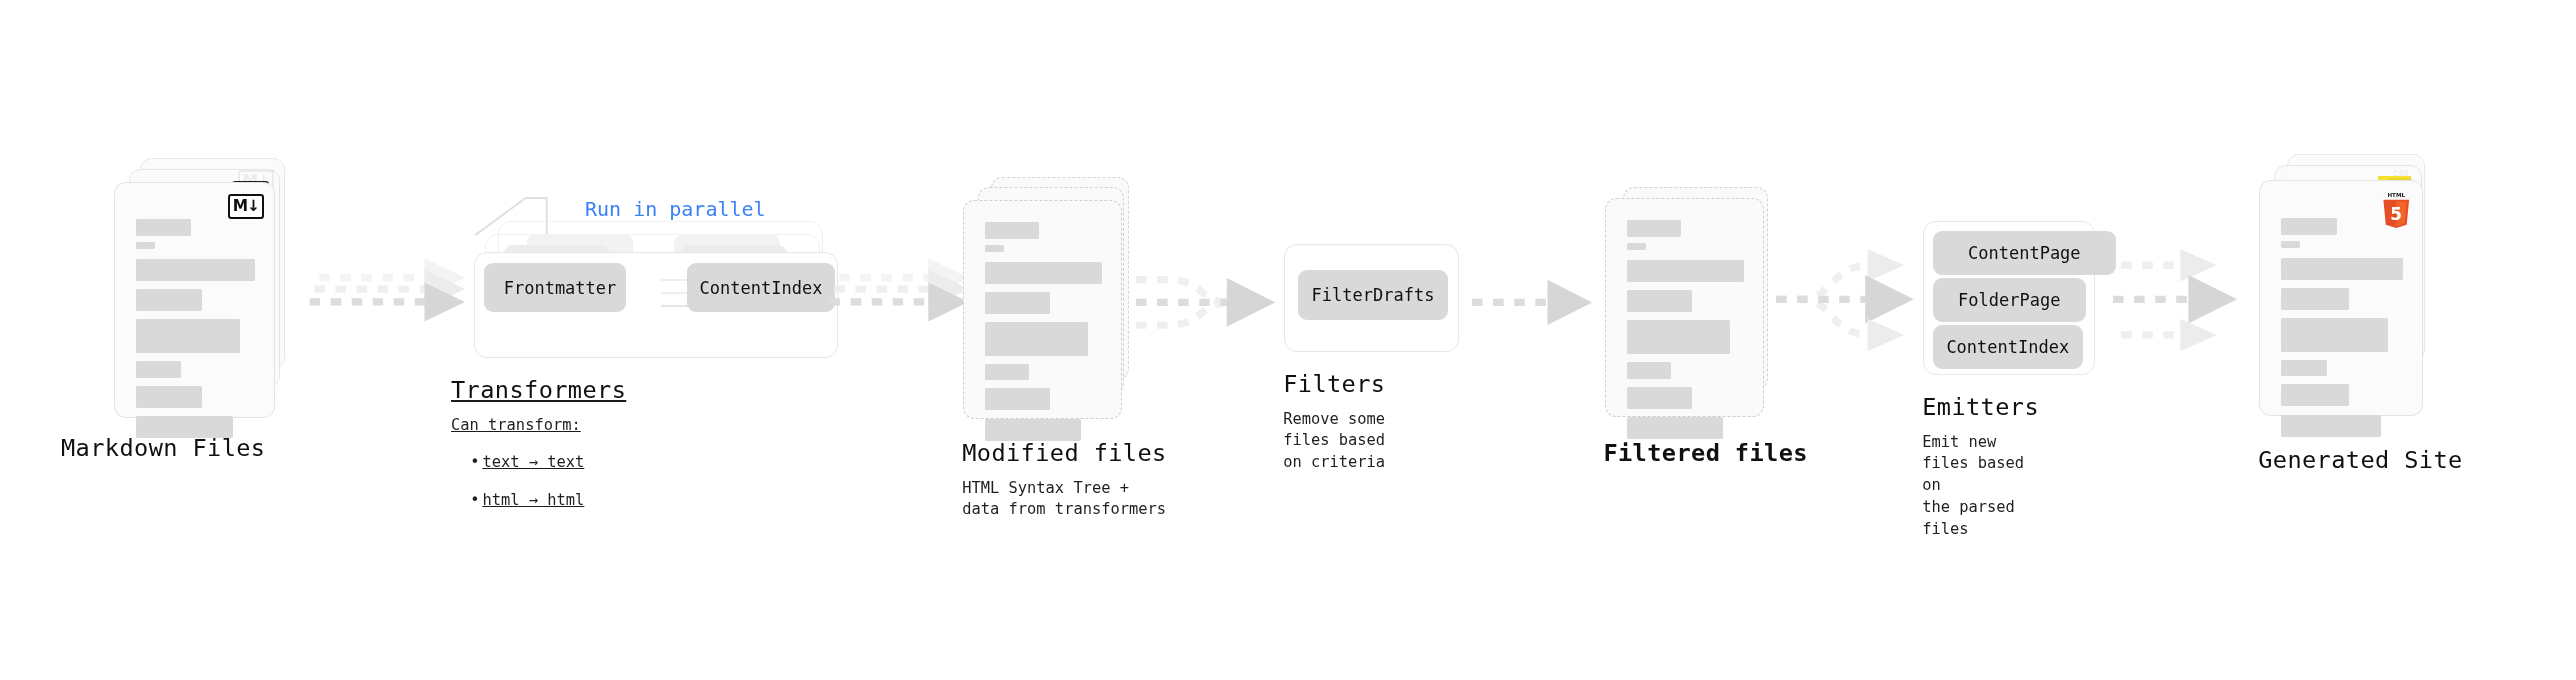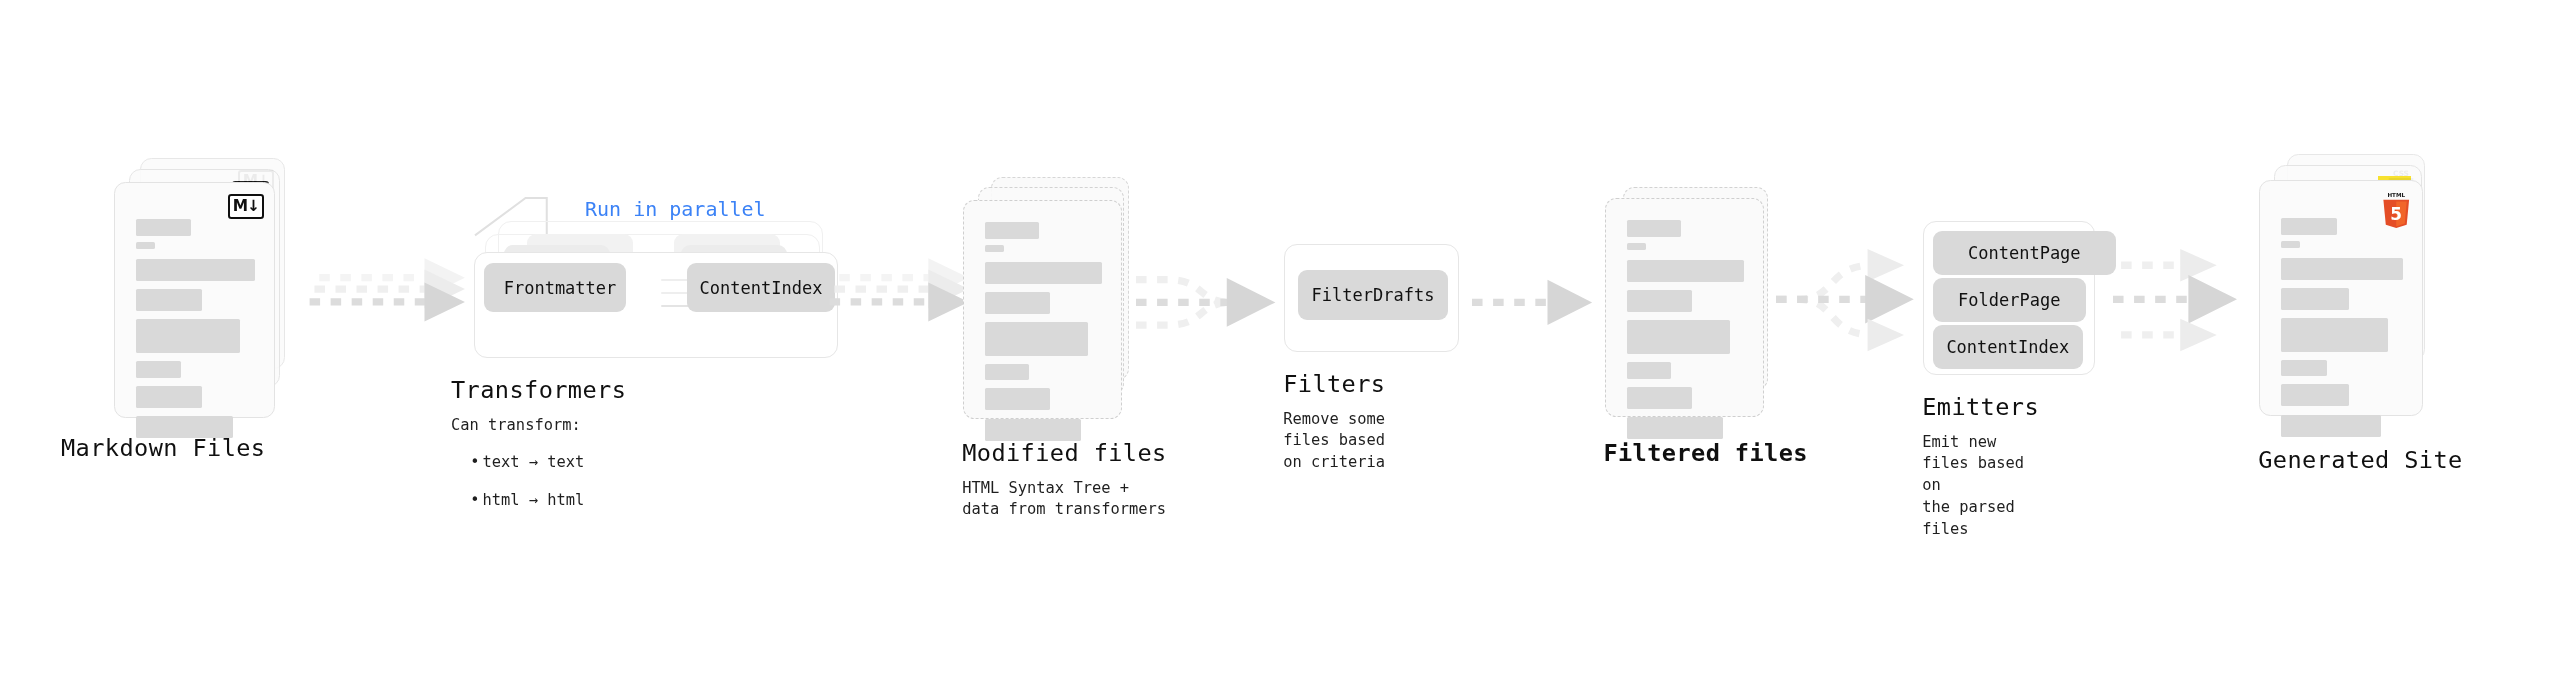--- a/index.html
+++ b/index.html
@@ -208,21 +208,21 @@
         <polygon class="tri faint" points="42,0 54,5 42,10"></polygon>
       <path class="inner-arrow f" d="M0 21 H44"></path>
         <polygon class="tri faint" points="42,16 54,21 42,26"></polygon>
       <path class="inner-arrow" d="M0 37 H44"></path>
         <polygon class="tri faint" points="42,32 54,37 42,42"></polygon>
     </svg>
 
     <div class="chip" style="left:32.5px;top:68px;width:142px;height:49px;padding-left:11px;">Frontmatter</div>
     <div class="chip" style="left:236px;top:68px;width:148px;height:49px;">ContentIndex</div>
 
-    <div style="position:absolute;left:0;top:181px;">
+    <div style="position:absolute;left:0;top:181px;text-decoration:underline;">
       <div class="caption-title">Transformers</div>
       <div class="caption-sub list">
         <div>Can transform:</div>
         <ul>
           <li>text → text</li>
           <li>html → html</li>
         </ul>
       </div>
     </div>
   </div>

